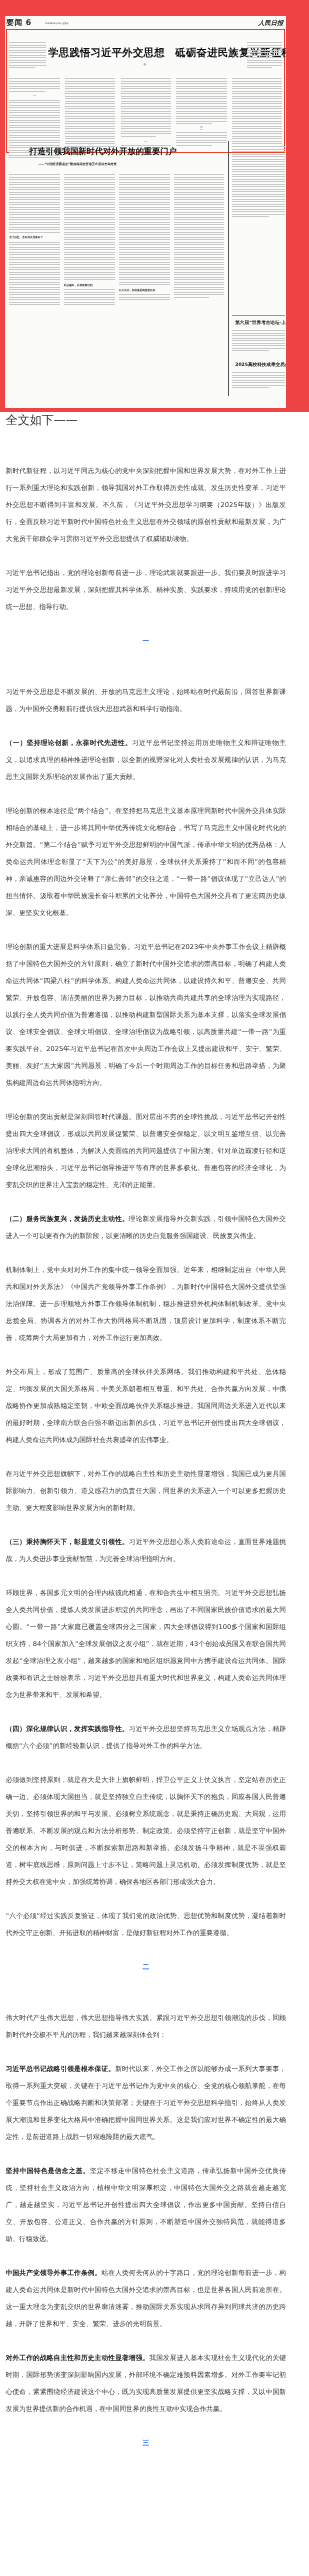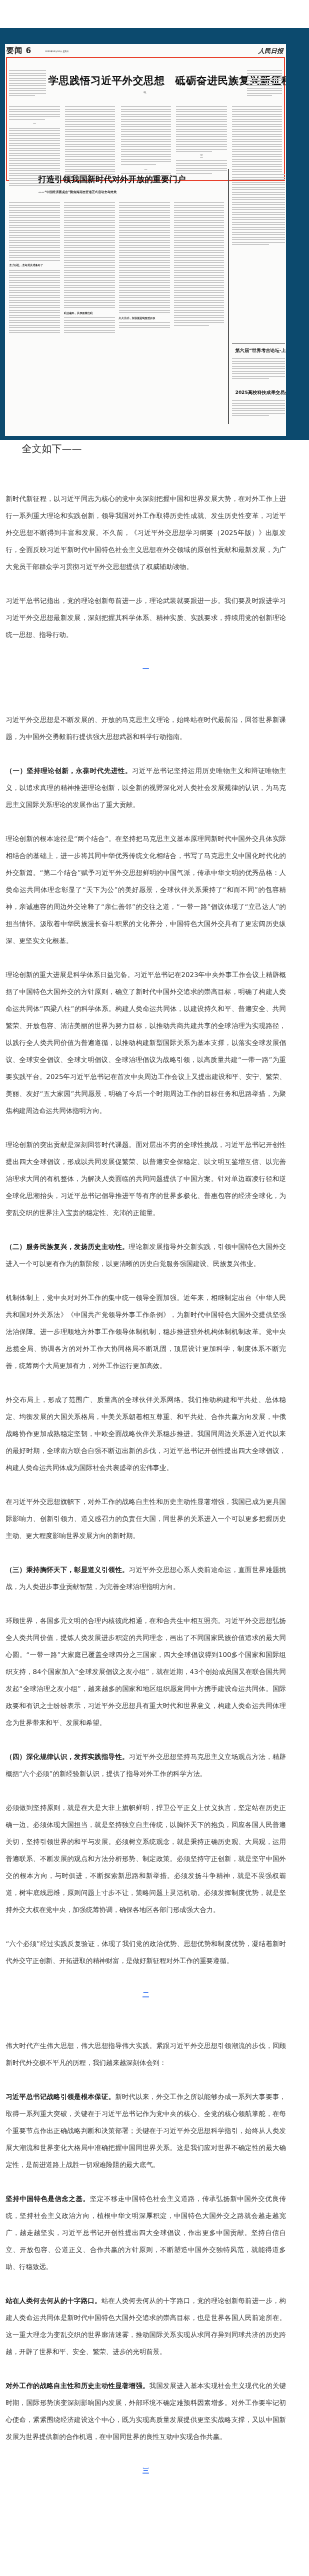--- a/index.html
+++ b/index.html
@@ -1,40 +1,40 @@
 <!DOCTYPE html>
 <html style="font-size:8.2px"><head>
 <meta charset="utf-8">
 <style>
   html, body { margin:0; padding:0; background:#ffffff; }
   body { width:309px; font-family:"DejaVu Sans","Liberation Sans",sans-serif; color:#333; }
-  .np-wrap { position:relative; width:309px; height:412px; background:#0c4a6e;margin-top:28px; }
+  .np-wrap { position:relative; width:309px; height:412px; background:#ef4444; }
   .np { position:absolute; left:5.2px; top:15.5px; width:281px; height:392px; background:#fbfbfa; overflow:hidden; }
   .np-header { position:absolute; left:0; top:0; width:281px; height:13.4px; }
   .np-section { position:absolute; left:1px; top:2.1px; font-size:7.7px; font-weight:bold; color:#222; letter-spacing:0.5px; }
   .np-date { position:absolute; left:40px; top:6.7px; font-size:2.1px; color:#444; }
   .np-brand { position:absolute; right:3.1px; top:3.1px; font-size:6.2px; font-style:italic; font-weight:bold; color:#222; font-family:"DejaVu Serif",serif; }
   .np-redbox { position:absolute; left:1px; top:13px; width:279px; height:124px; border:1px solid #e8402c; box-sizing:border-box; }
   .np-title { position:absolute; left:43px; top:30px; font-size:10.3px; font-weight:bold; color:#111; letter-spacing:0.3px; white-space:nowrap; }
   .np-author { position:absolute; left:137px; top:47px; font-size:2.1px; color:#333; }
   .np-cols { position:absolute; }
   .np-line { height:1px; background:#c9c9c9; margin:1.5px 0; }
   .np-line.short { width:70%; }
   .np-sec-num { text-align:center; font-size:3.1px; color:#444; margin:2.1px 0; }
-  .np-title2 { position:absolute; left:33px; top:130px; font-size:8.2px; font-weight:bold; color:#111; white-space:nowrap; }
+  .np-title2 { position:absolute; left:24px; top:130px; font-size:8.2px; font-weight:bold; color:#111; white-space:nowrap; }
   .np-subtitle2 { position:absolute; left:33px; top:146px; font-size:3.1px; font-weight:bold; color:#333; white-space:nowrap; }
   .np-vdivider { position:absolute; left:223px; top:125px; width:0.5px; height:255px; background:#555; }
   .np-side-h { position:absolute; font-size:4.6px; font-weight:bold; color:#222; white-space:nowrap; }
   .np-hrule { position:absolute; left:227px; width:53px; height:1px; background:#999; }
   .np-subhead { position:absolute; font-size:2.6px; font-weight:bold; color:#333; white-space:nowrap; }
 
   .article { padding:0 23px 0 5.7px; }
   .p { font-size:6.7px; line-height:17px; color:#333; margin:0 0 17px 0; text-align:justify; }
   .p b { color:#222; }
-  .intro { font-size:10px; line-height:17px; color:#333; margin:0 0 34px 16px; }
+  .intro { font-size:12px; line-height:17px; color:#333; margin:0 0 34px 0; }
   .secnum { text-align:center; color:#1a5ff0; font-size:6.7px; font-weight:bold; line-height:17px; margin:0 0 34px 0; }
 </style>
 </head>
 <body>
 
 <div class="np-wrap">
   <div class="np">
     <div class="np-header">
       <span class="np-section"><span>要闻</span> <span>6</span></span>
       <span class="np-date">2025年12月18日 星期四</span>
@@ -512,18 +512,18 @@
       <p class="p"><span>在习近平外交思想旗帜下，对外工作的战略自主性和历史主动性显著增强，我国已成为更具国际影响力、创新引领力、道义感召力的负责任大国，同世界的关系进入一个可以更多把握历史主动、更大程度影响世界发展方向的新时期。</span></p>
       <p class="p"><b>（三）秉持胸怀天下，彰显道义引领性。</b><span>习近平外交思想心系人类前途命运，直面世界难题挑战，为人类进步事业贡献智慧，为完善全球治理指明方向。</span></p>
       <p class="p"><span>环顾世界，各国多元文明的合理内核彼此相通，在和合共生中相互照亮。习近平外交思想弘扬全人类共同价值，提炼人类发展进步积淀的共同理念，画出了不同国家民族价值追求的最大同心圆。“一带一路”大家庭已覆盖全球四分之三国家，四大全球倡议得到100多个国家和国际组织支持，84个国家加入“全球发展倡议之友小组”，就在近期，43个创始成员国又在联合国共同发起“全球治理之友小组”，越来越多的国家和地区组织愿意同中方携手建设命运共同体。国际政要和有识之士纷纷表示，习近平外交思想具有重大时代和世界意义，构建人类命运共同体理念为世界带来和平、发展和希望。</span></p>
       <p class="p"><b>（四）深化规律认识，发挥实践指导性。</b><span>习近平外交思想坚持马克思主义立场观点方法，精辟概括“六个必须”的新经验新认识，提供了指导对外工作的科学方法。</span></p>
       <p class="p"><span>必须做到坚持原则，就是在大是大非上旗帜鲜明，捍卫公平正义上仗义执言，坚定站在历史正确一边。必须体现大国担当，就是坚持独立自主传统，以胸怀天下的抱负，回应各国人民普遍关切，坚持引领世界的和平与发展。必须树立系统观念，就是秉持正确历史观、大局观，运用普遍联系、不断发展的观点和方法分析形势、制定政策。必须坚持守正创新，就是坚守中国外交的根本方向，与时俱进，不断探索新思路和新举措。必须发扬斗争精神，就是不畏强权霸道，树牢底线思维，原则问题上寸步不让，策略问题上灵活机动。必须发挥制度优势，就是坚持外交大权在党中央，加强统筹协调，确保各地区各部门形成强大合力。</span></p>
       <p class="p"><span>“六个必须”经过实践反复验证，体现了我们党的政治优势、思想优势和制度优势，凝结着新时代外交守正创新、开拓进取的精神财富，是做好新征程对外工作的重要遵循。</span></p>
       <div class="secnum" style="color: rgb(26, 95, 240);">二</div>
       <p class="p"><span>伟大时代产生伟大思想，伟大思想指导伟大实践。紧跟习近平外交思想引领潮流的步伐，回顾新时代外交极不平凡的历程，我们越来越深刻体会到：</span></p>
       <p class="p"><b>习近平总书记战略引领是根本保证。</b><span>新时代以来，外交工作之所以能够办成一系列大事要事，取得一系列重大突破，关键在于习近平总书记作为党中央的核心、全党的核心领航掌舵，在每个重要节点作出正确战略判断和决策部署；关键在于习近平外交思想科学指引，始终从人类发展大潮流和世界变化大格局中准确把握中国同世界关系。这是我们应对世界不确定性的最大确定性，是前进道路上战胜一切艰难险阻的最大底气。</span></p>
       <p class="p"><b>坚持中国特色是信念之基。</b><span>坚定不移走中国特色社会主义道路，传承弘扬新中国外交优良传统，坚持社会主义政治方向，植根中华文明深厚积淀，中国特色大国外交之路就会越走越宽广，越走越坚实，习近平总书记开创性提出四大全球倡议，作出更多中国贡献。坚持自信自立、开放包容、公道正义、合作共赢的方针原则，不断塑造中国外交独特风范，就能得道多助、行稳致远。</span></p>
-      <p class="p"><b>站在人类何去何从的十字路口。</b><span>站在人类何去何从的十字路口，党的理论创新每前进一步，构建人类命运共同体是新时代中国特色大国外交追求的崇高目标，也是世界各国人民前途所在。这一重大理念为变乱交织的世界廓清迷雾，推动国际关系实现从求同存异到同球共济的历史跨越，开辟了世界和平、安全、繁荣、进步的光明前景。</span></p>
+      <p class="p"><b>中国共产党领导外事工作条例。</b><span>站在人类何去何从的十字路口，党的理论创新每前进一步，构建人类命运共同体是新时代中国特色大国外交追求的崇高目标，也是世界各国人民前途所在。这一重大理念为变乱交织的世界廓清迷雾，推动国际关系实现从求同存异到同球共济的历史跨越，开辟了世界和平、安全、繁荣、进步的光明前景。</span></p>
       <p class="p"><b>对外工作的战略自主性和历史主动性显著增强。</b><span>我国发展进入基本实现社会主义现代化的关键时期，国际形势演变深刻影响国内发展，外部环境不确定难预料因素增多。对外工作要牢记初心使命，紧紧围绕经济建设这个中心，既为实现高质量发展提供更坚实战略支撑，又以中国新发展为世界提供新的合作机遇，在中国同世界的良性互动中实现合作共赢。</span></p>
       <div class="secnum" style="color: rgb(26, 95, 240);">三</div>
     </div>
 </div>
 
 
 </body></html>

